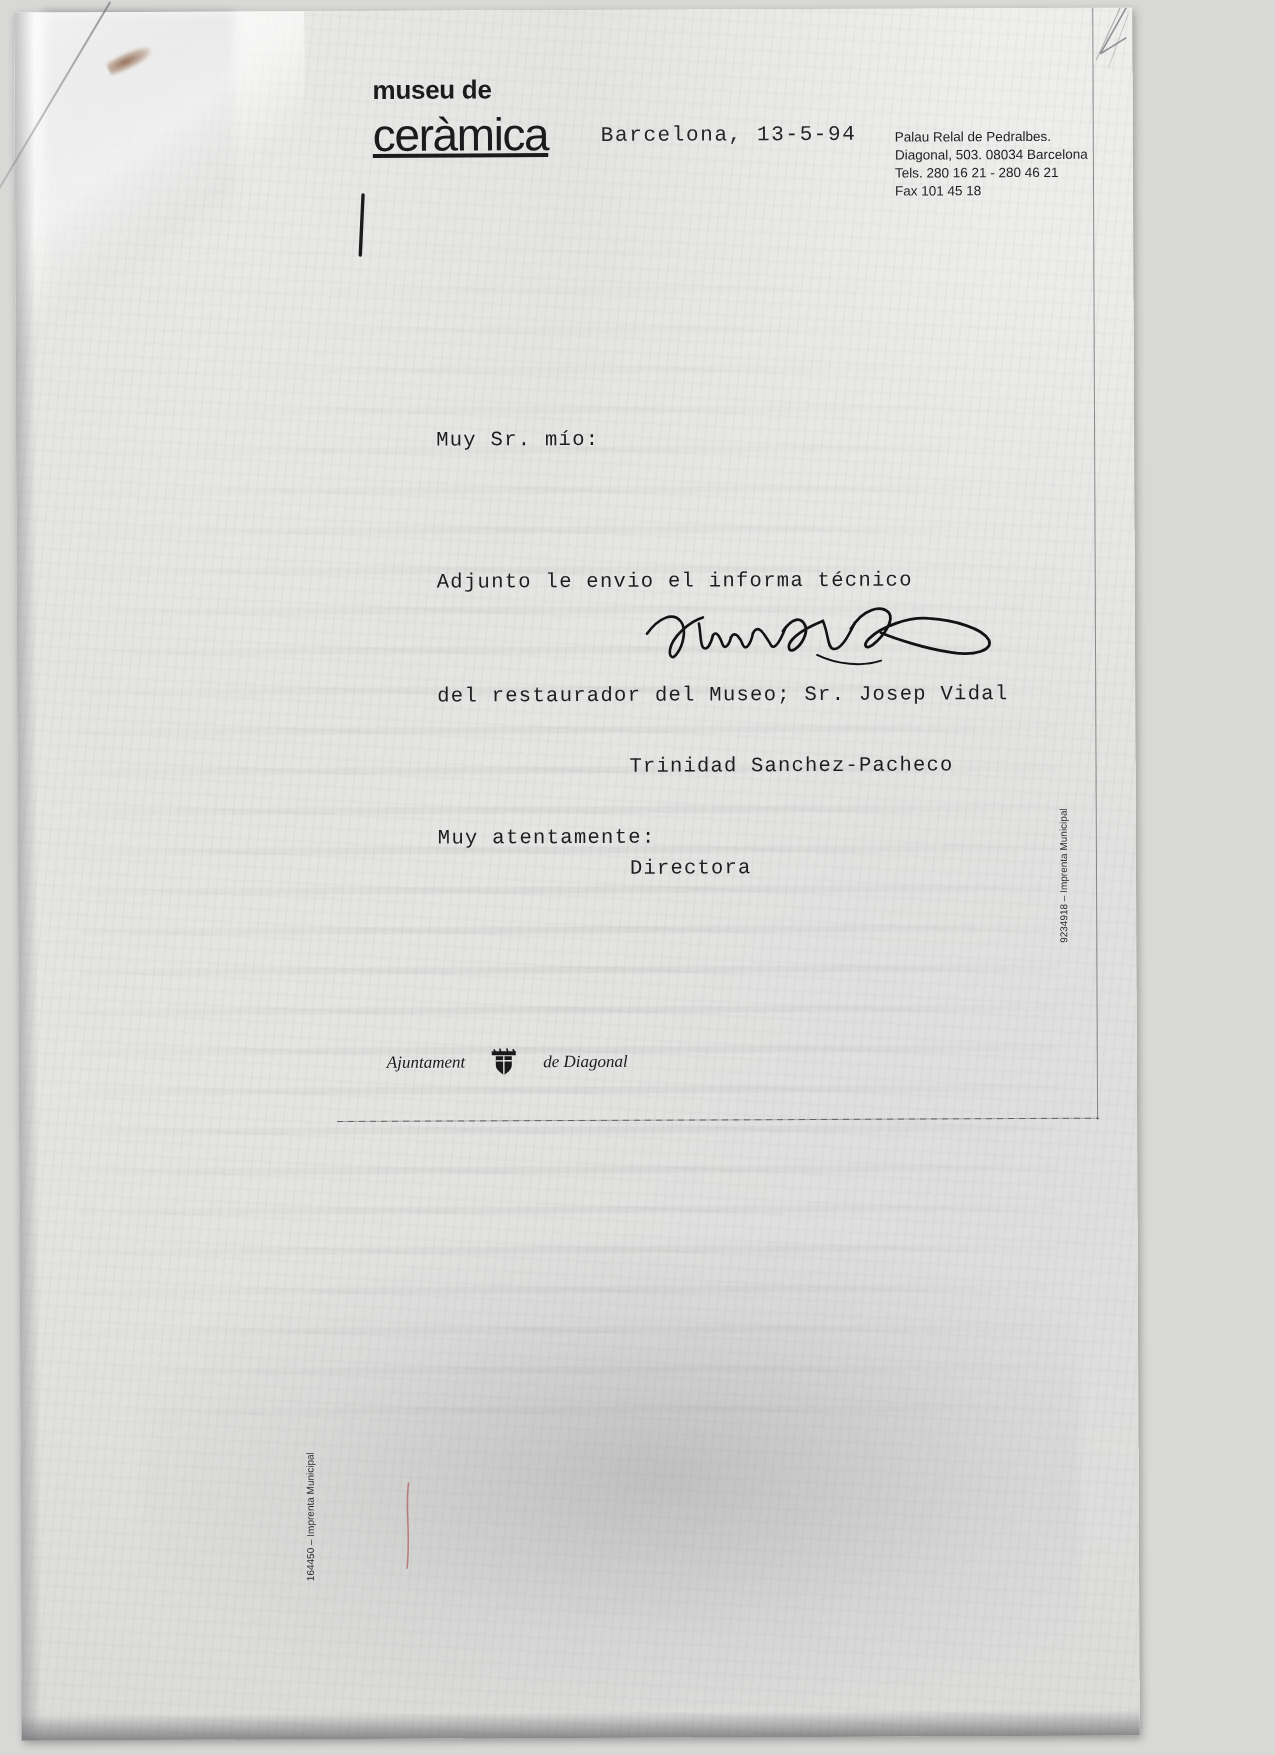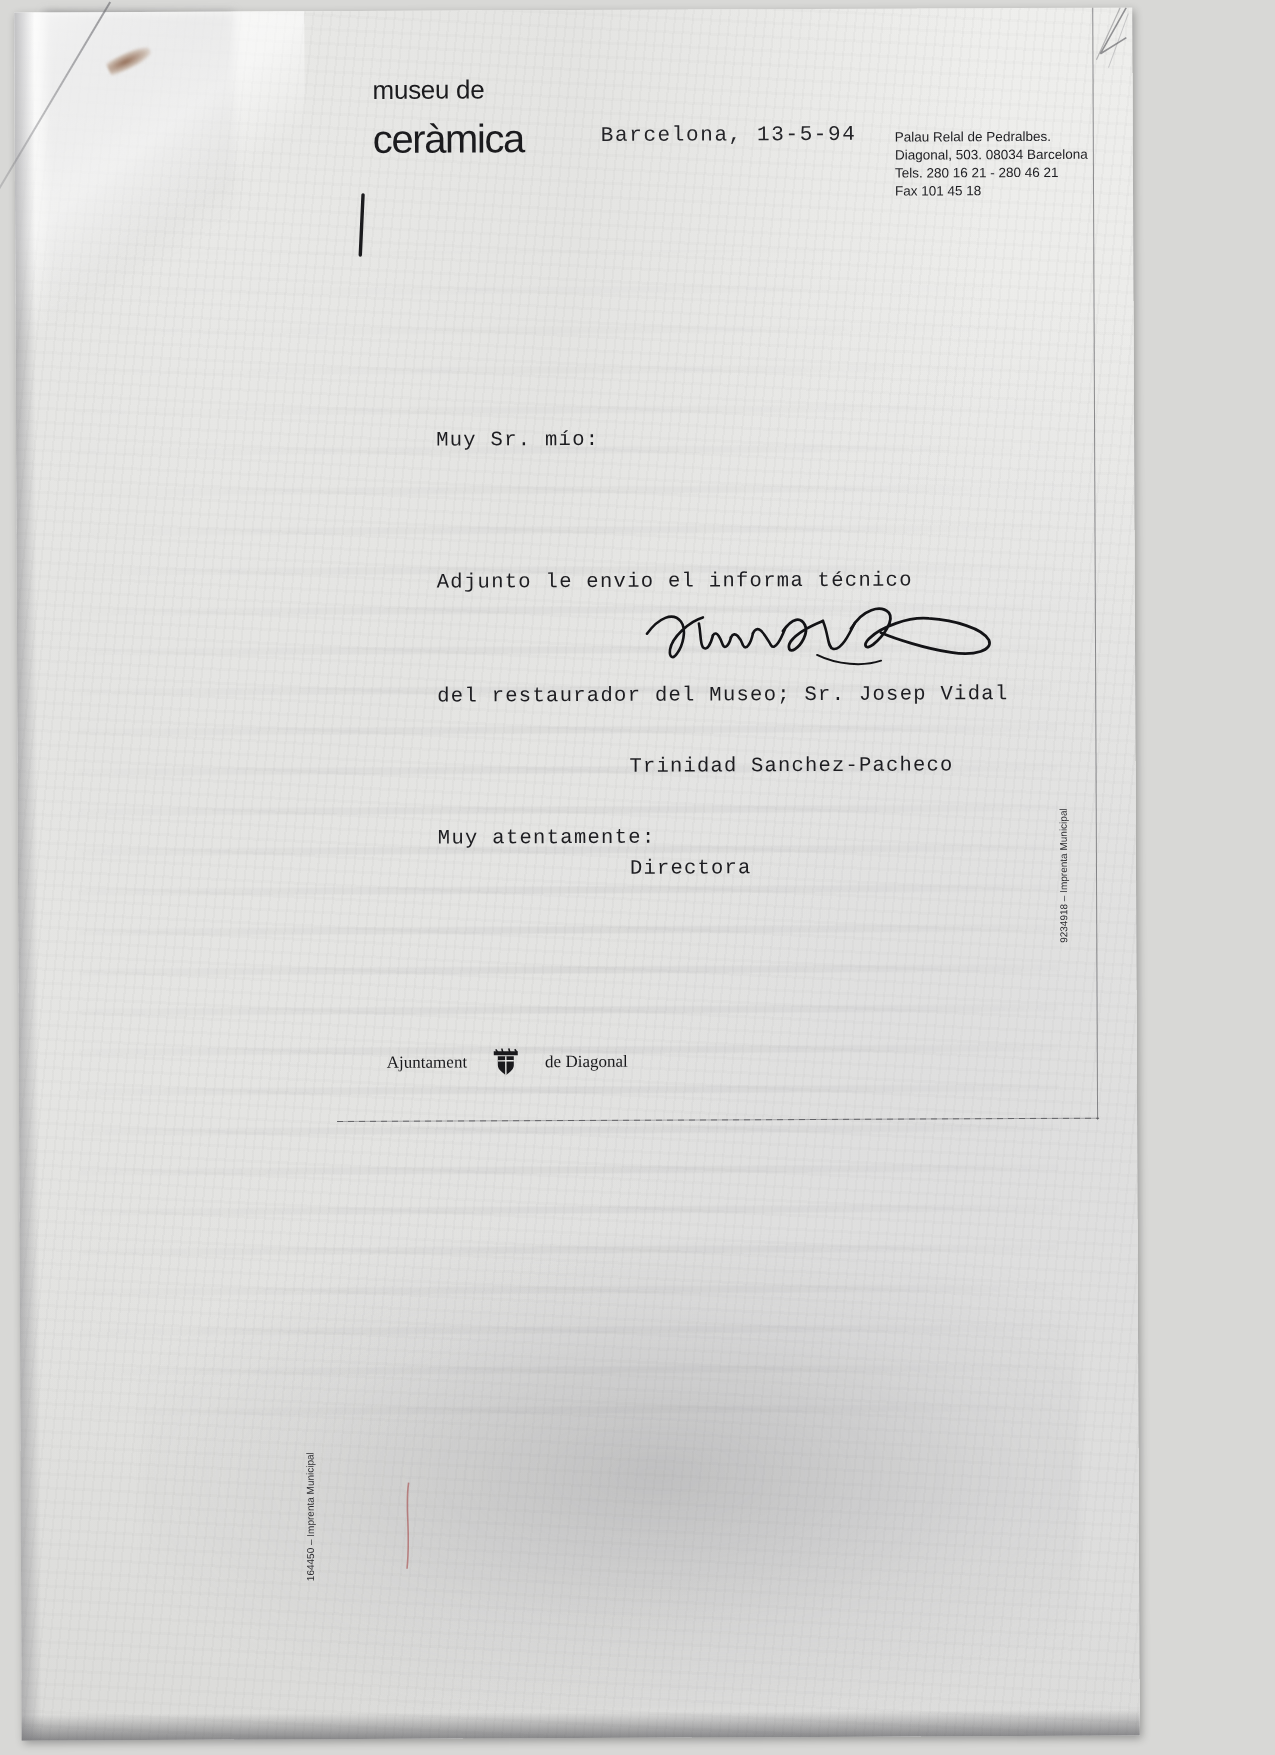--- a/index.html
+++ b/index.html
@@ -111,32 +111,33 @@
   }
 
   
   .letterhead {
     position: absolute;
     left: 358px;
     top: 66px;
     color: #17171a;
   }
   .lh-museu {
-    font-weight: 400;
+    font-weight: 700;
     font-size: 26px;
     letter-spacing: -0.3px;
     line-height: 1;
     color: #1b1b1e;
   }
   .lh-ceramica {
-    font-size: 40px;
+    font-size: 46px;
     line-height: 1.02;
     letter-spacing: -1.4px;
-    margin-top: 16px;
+    margin-top: 9px;
     color: #1b1b1e;
+    text-decoration: underline;
   }
 
   .date {
     position: absolute;
     left: 586px;
     top: 114px;
     font-family: "Liberation Mono", monospace;
     font-size: 21px;
     letter-spacing: 1.6px;
     color: #242428;
@@ -200,20 +201,21 @@
   .footer {
     position: absolute;
     left: 368px;
     top: 1038px;
     display: flex;
     align-items: center;
     gap: 24px;
     color: #19191c;
     font-family: "Liberation Serif", serif;
     font-size: 17px;
+    font-style: italic;
   }
   .crest { width: 30px; height: 28px; }
 
   .side-code-right {
     position: absolute;
     left: 1040px;
     top: 935px;
     font-size: 10px;
     color: #2a2a2e;
     transform: rotate(-90deg);

